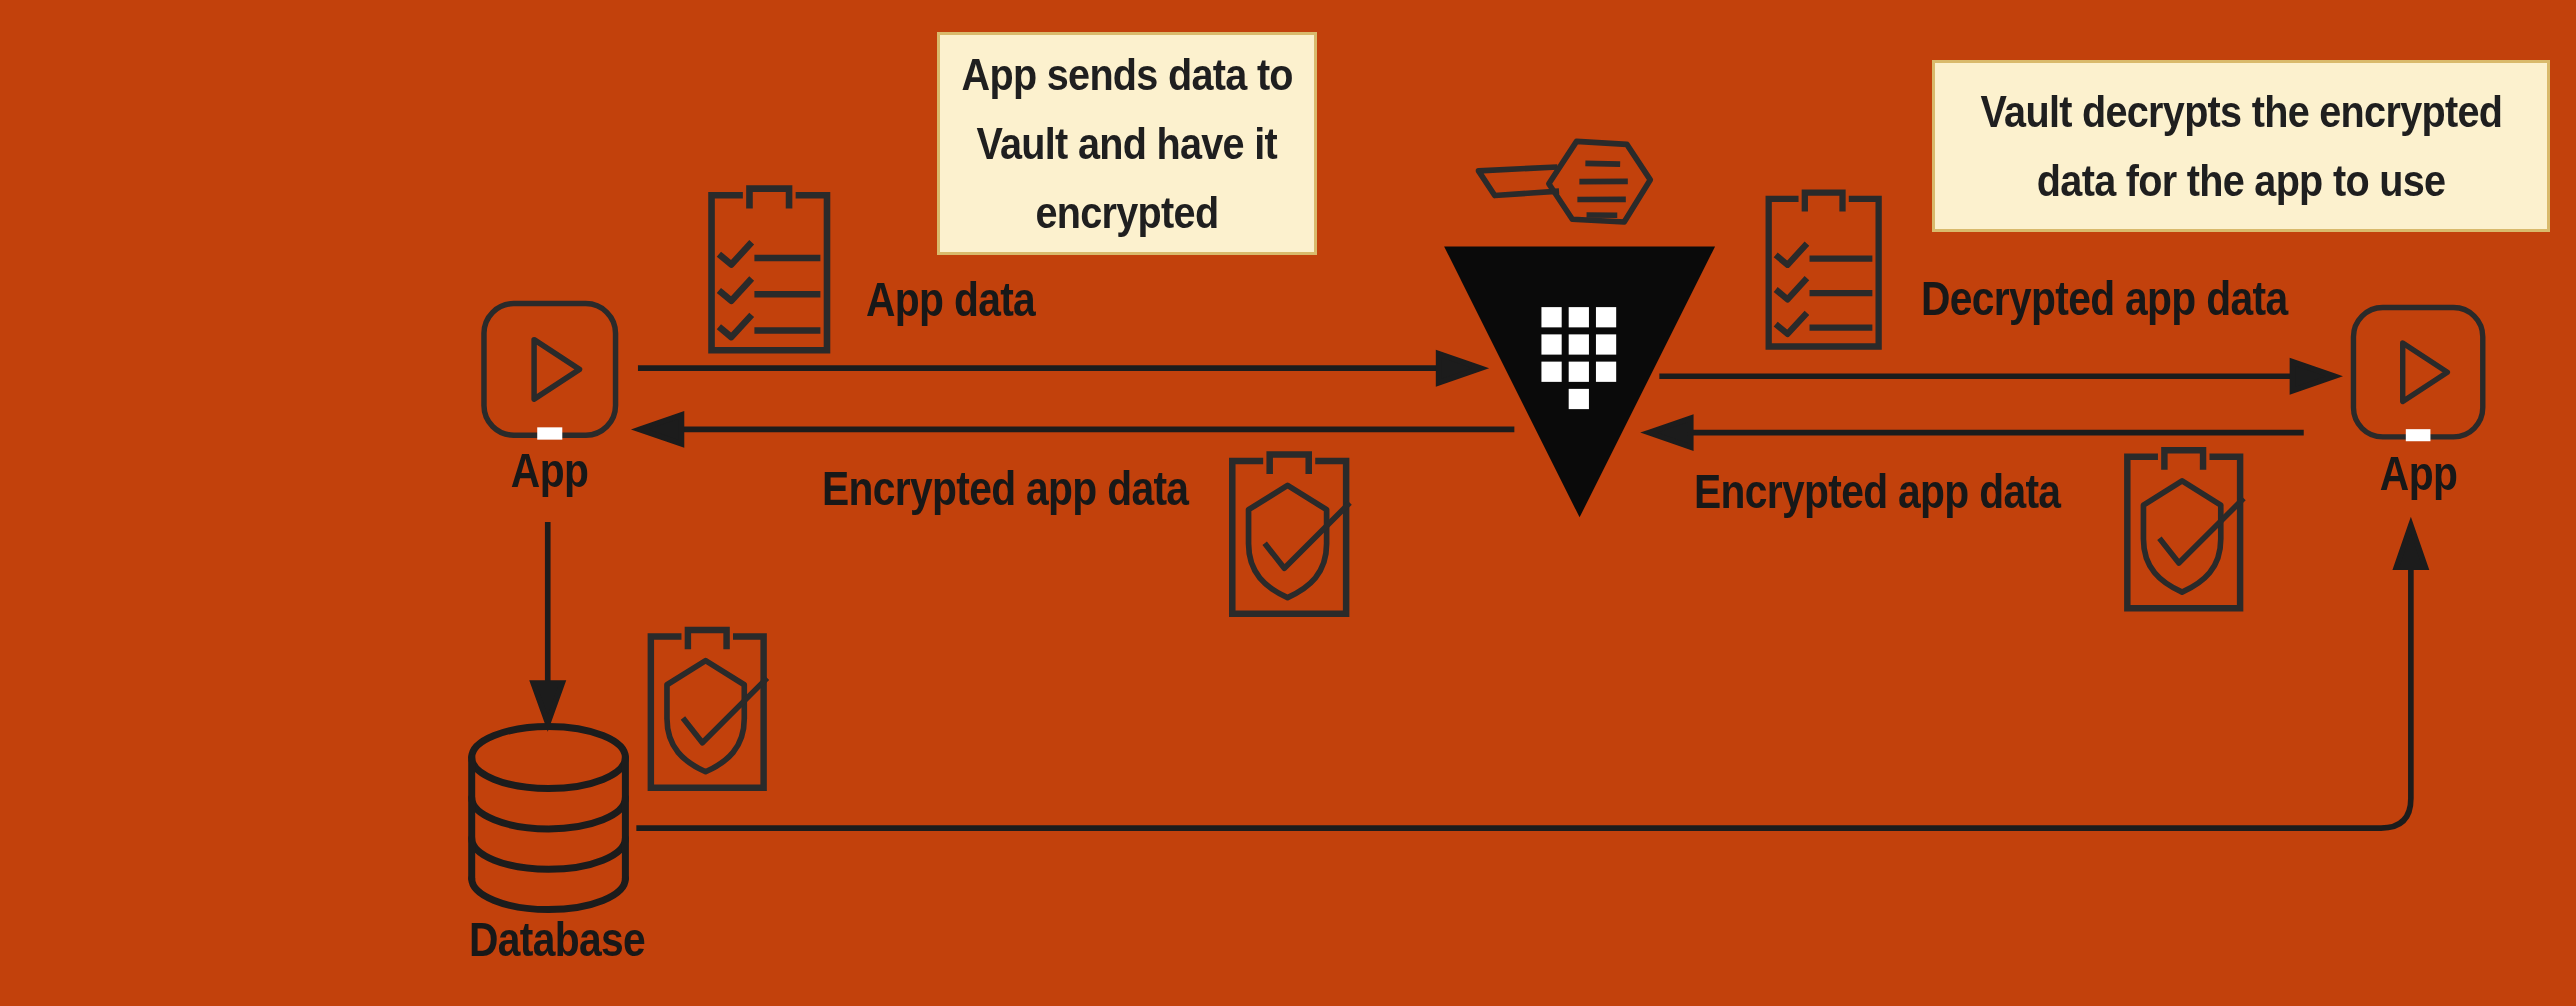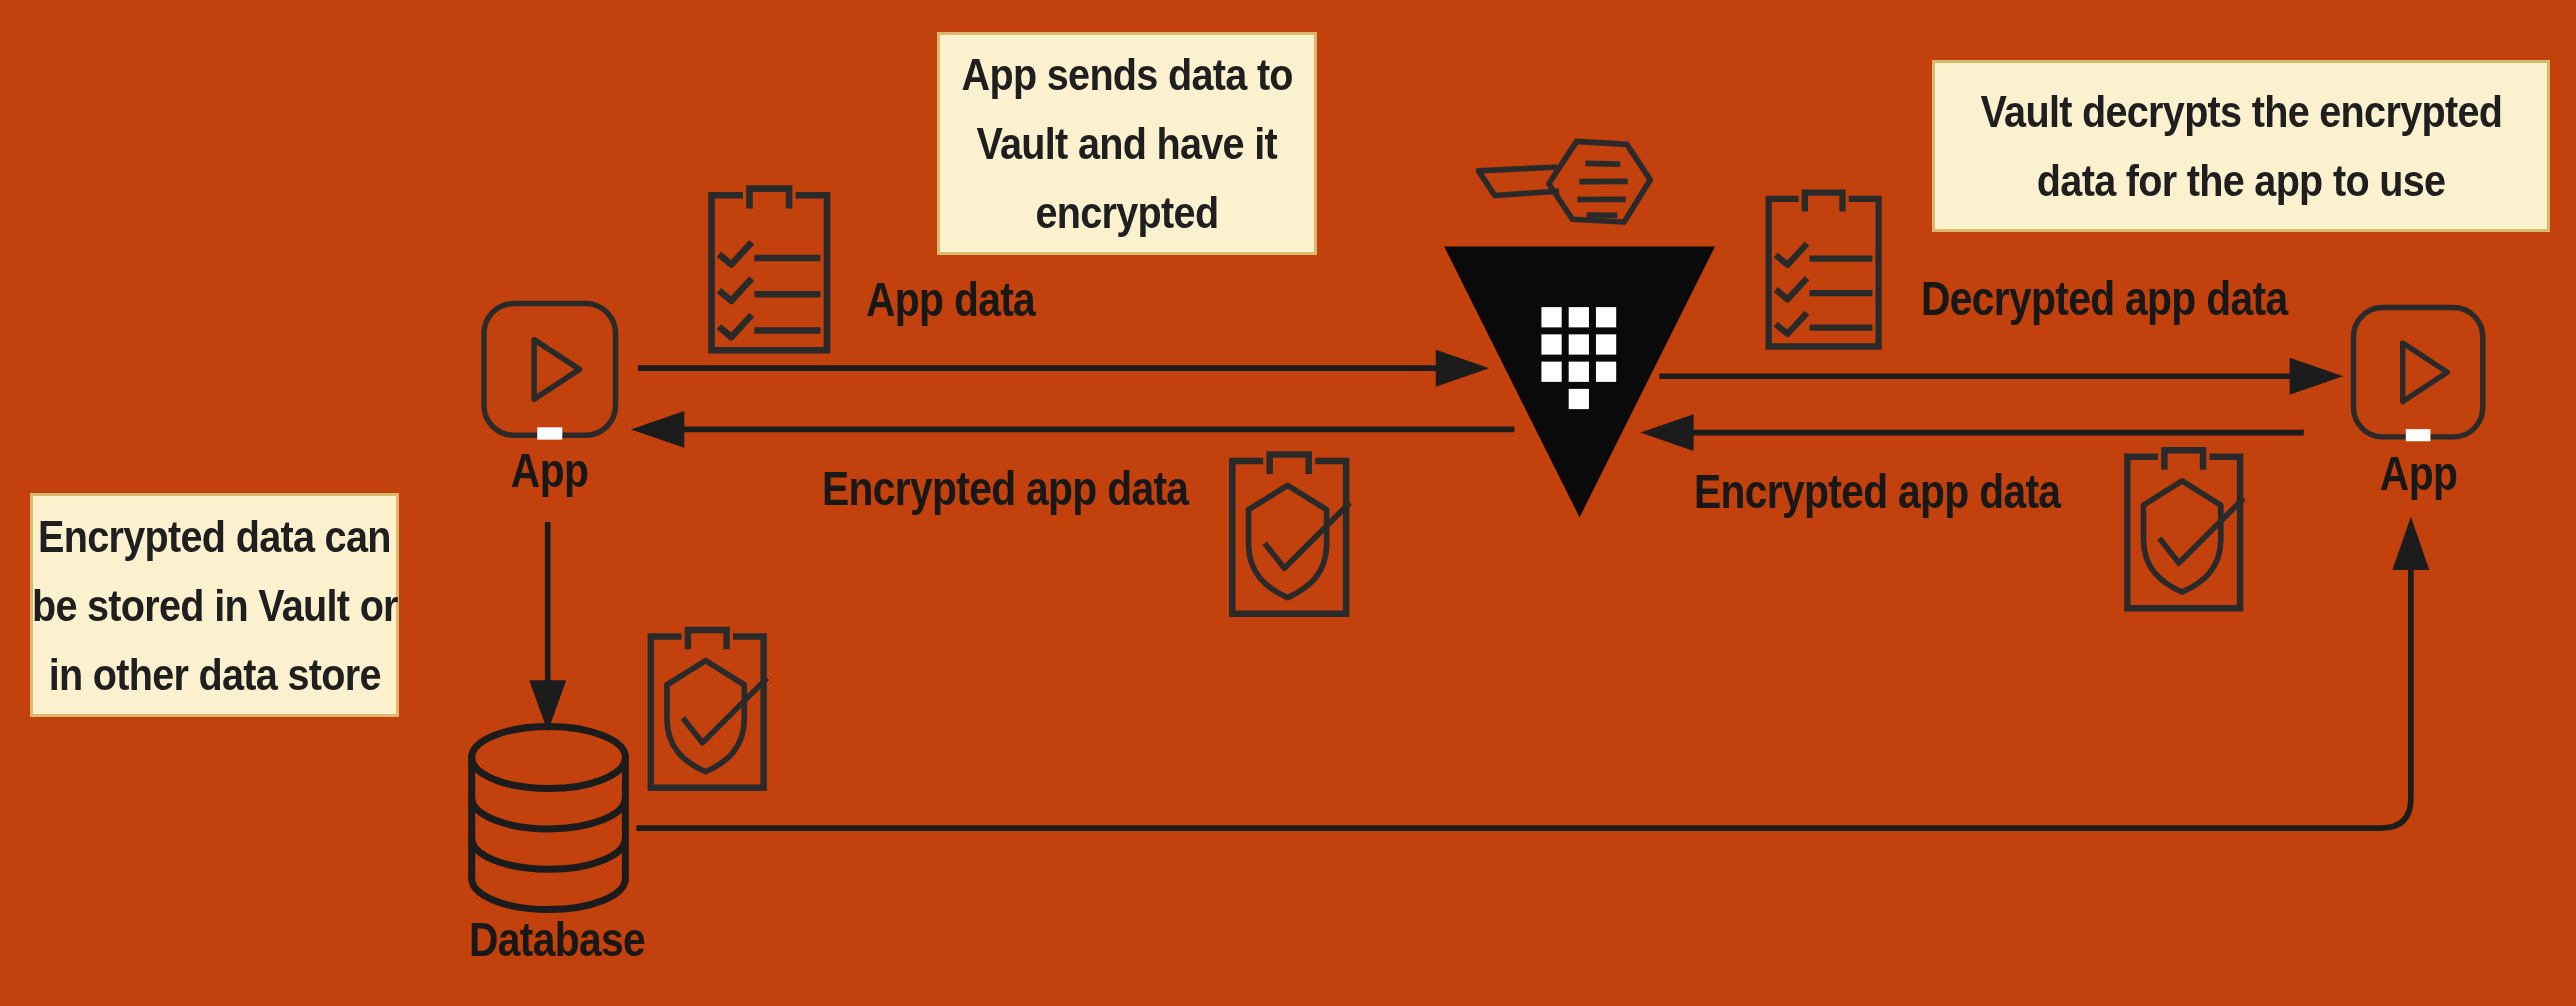--- a/index.html
+++ b/index.html
@@ -164,25 +164,20 @@
 
   <div class="note" id="note-top-center">
     <span>App sends data to</span>
     <span>Vault and have it</span>
     <span>encrypted</span>
   </div>
   <div class="note" id="note-top-right">
     <span>Vault decrypts the encrypted</span>
     <span>data for the app to use</span>
   </div>
-  <div class="note" id="note-left">
-    <span>Encrypted data can</span>
-    <span>be stored in Vault or</span>
-    <span>in other data store</span>
-  </div>
 
   <div class="lbl" id="lbl-app-data">App data</div>
   <div class="lbl" id="lbl-decrypted">Decrypted app data</div>
   <div class="lbl" id="lbl-encrypted-left">Encrypted app data</div>
   <div class="lbl" id="lbl-encrypted-right">Encrypted app data</div>
 
   <div class="lbl centered" id="lbl-app-left">App</div>
   <div class="lbl centered" id="lbl-app-right">App</div>
   <div class="lbl centered" id="lbl-database">Database</div>
 

